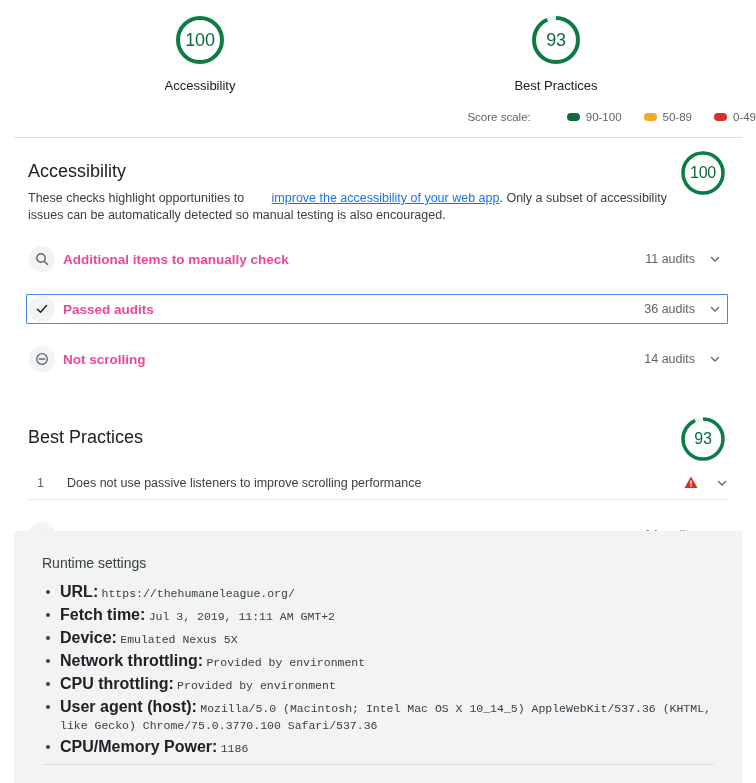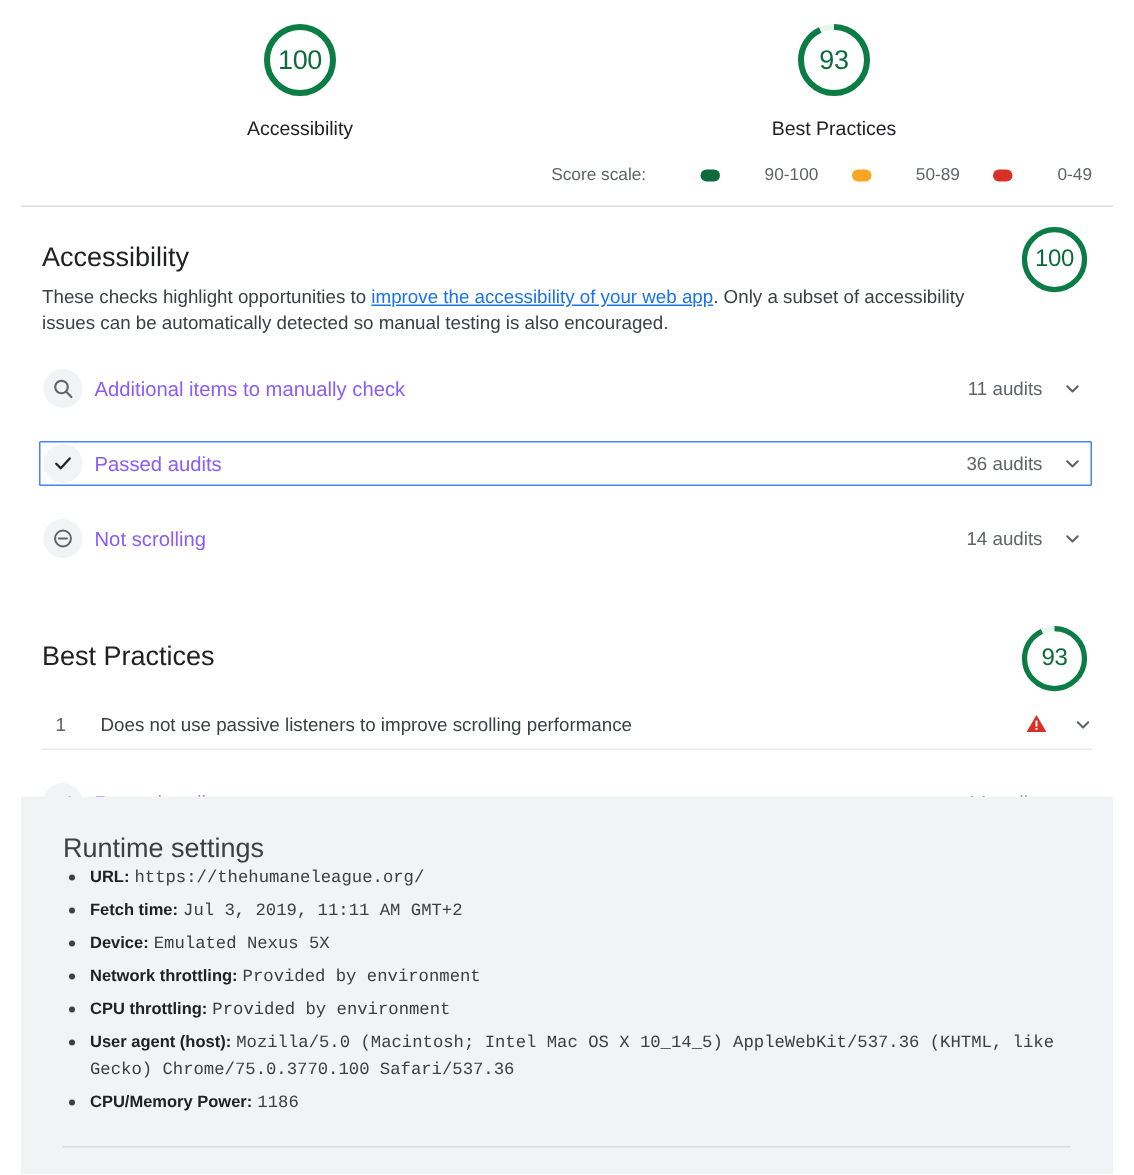--- a/index.html
+++ b/index.html
@@ -42,27 +42,26 @@
     margin-top: 10px;
     font-size: 13px;
     color: #202124;
   }
 
   
   .scale-row {
     display: flex;
     align-items: center;
     justify-content: flex-end;
-    padding-right: 28px;
     height: 22px;
     font-size: 11.5px;
     color: #5f6368;
   }
   .scale-label { margin-right: 14px; color:#5f6368; }
-  .scale-item { display:flex; align-items:center; margin-left: 22px; gap: 24px; }
+  .scale-item { display:flex; align-items:center; margin-left: 22px; }
   .scale-item:first-of-type { margin-left: 0; }
   .swatch {
     width: 13px; height: 8px; border-radius: 4px;
     margin-right: 6px; display:inline-block;
   }
   .scale-text { color:#5f6368; }
 
   .top-divider {
     height: 1px; background: #dadce0;
     margin: 9px 14px 0 14px;
@@ -83,20 +82,21 @@
   .section-desc {
     margin-top: 8px;
     font-size: 12.5px;
     line-height: 17px;
     color: #3c4043;
     max-width: 645px;
   }
   .section-desc a {
     color: #1a73e8;
     text-decoration: underline;
+    margin-left: 24px;
   }
   .section-gauge {
     position: absolute;
     right: 0;
     top: 10px;
     width: 50px; height: 50px;
   }
   .section-gauge svg { display:block; width:50px; height:50px; transform: rotate(-90deg); }
   .section-gauge .gauge-num { font-size: 16px; }
 
@@ -120,22 +120,22 @@
     width: 26px; height: 26px;
     border-radius: 50%;
     background: #f1f3f4;
     display: flex; align-items: center; justify-content: center;
     flex: 0 0 26px;
     margin-right: 8px;
   }
   .group-icon svg { display:block; }
   .group-title {
     font-size: 13.5px;
-    font-weight: normal;
-    color: #8b5cf6;
+    font-weight: bold;
+    color: #ec4899;
     flex: 1 1 auto;
   }
   .group-count {
     font-size: 12.5px;
     color: #5f6368;
     margin-right: 14px;
   }
   .chev { width: 12px; height: 12px; flex: 0 0 12px; }
   .chev svg { display:block; }
 
@@ -172,22 +172,23 @@
   .runtime {
     position: absolute;
     left: 14px;
     right: 14px;
     top: 531px;
     bottom: 0;
     background: #f1f3f4;
     padding: 24px 28px 0 28px;
   }
   .runtime-title {
-    font-size: 18px;
+    font-size: 14px;
     color: #3c4043;
+    margin-bottom: 12px;
   }
   .runtime-list { list-style: none; }
   .runtime-list li {
     position: relative;
     padding-left: 18px;
     margin-bottom: 4px;
     font-size: 12px;
     line-height: 17px;
     color: #3c4043;
   }
@@ -195,21 +196,21 @@
     content: "";
     position: absolute;
     left: 4px; top: 7px;
     width: 4px; height: 4px;
     border-radius: 50%;
     background: #3c4043;
   }
   .rt-key {
     font-weight: bold;
     font-family: "Liberation Sans", sans-serif;
-    font-size: 11px;
+    font-size: 16px;
     color: #202124;
   }
   .rt-val {
     font-family: "Liberation Mono", monospace;
     font-size: 11.5px;
     color: #3c4043;
   }
   .runtime-divider {
     position: absolute;
     left: 28px; right: 28px;

